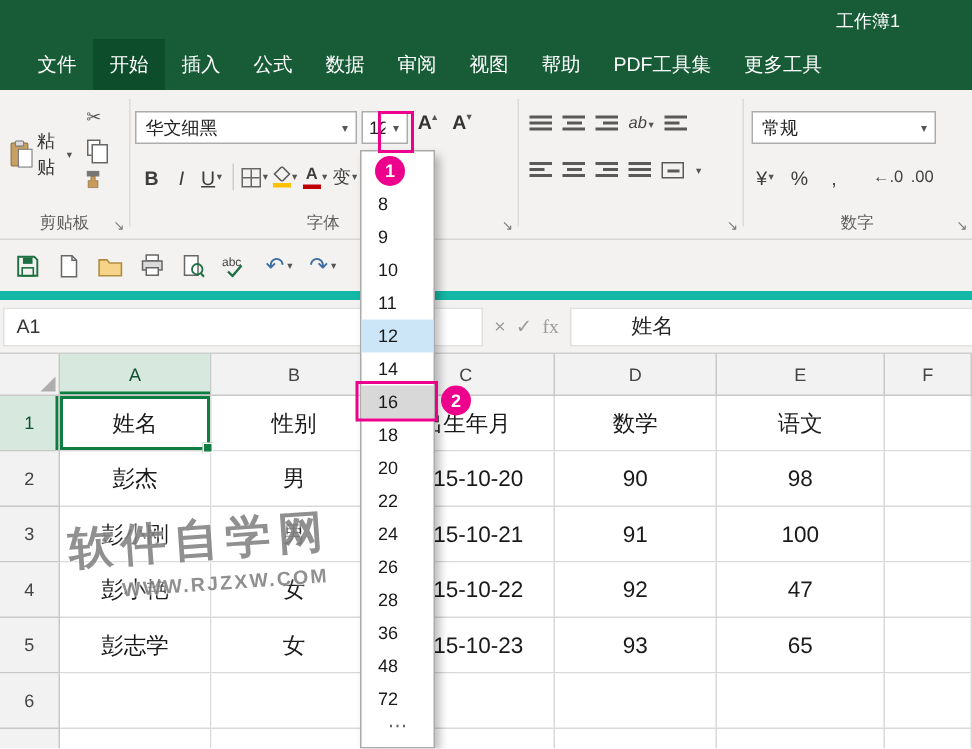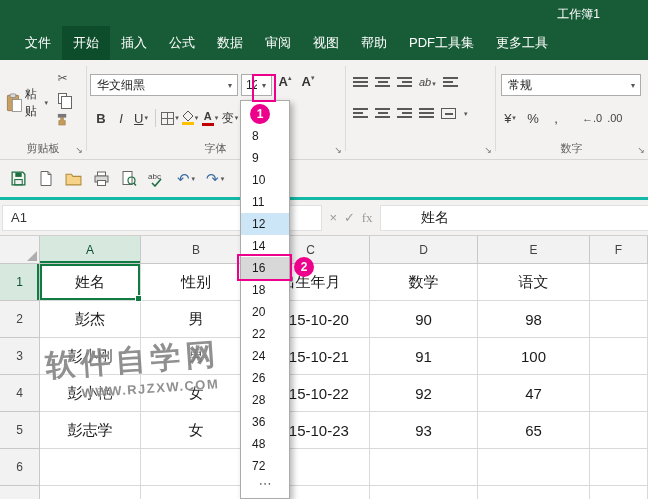--- a/index.html
+++ b/index.html
@@ -57,26 +57,26 @@
   .ln{position:relative;width:15px;height:11px;display:inline-block}
   .ln i{position:absolute;left:0;width:15px;height:2px;background:#595959}
   .ln i:nth-child(1){top:0}.ln i:nth-child(2){top:4px}.ln i:nth-child(3){top:8px}
   .ln.c i:nth-child(2){width:10px;left:2.5px}
   .ln.l i:nth-child(2){width:10px}
   .ln.r i:nth-child(2){width:10px;left:auto;right:0}
   .merge-ic{width:15px;height:11px;border:1px solid #595959;position:relative}
   .merge-ic::after{content:"";position:absolute;left:3px;top:4px;width:8px;height:2px;background:#595959}
   .ab{font-size:11px;font-style:italic;color:#444}
 
-  .num-combo{position:absolute;left:6px;top:14px;width:140px}
+  .num-combo{position:absolute;left:6px;top:14px;width:123px}
   .num-row2{position:absolute;left:6px;top:46px;display:flex;align-items:center;gap:5px}
   .mini{font-size:11px;color:#444}
 
   
-  .qat{height:40px;background:#F3F2F1;border-bottom:3px solid #14b8a6;display:flex;align-items:center;gap:11px;padding-left:10px}
+  .qat{height:40px;background:#F3F2F1;border-bottom:6px solid #14b8a6;display:flex;align-items:center;gap:11px;padding-left:10px}
   .qbtn{display:flex;align-items:center;gap:1px}
   .uglyph{font-size:15px;color:#3C6E9F;line-height:15px}
 
   
   .frow{height:36px;background:#F3F2F1;border-bottom:1px solid #CFCFCF;display:flex;align-items:center}
   .namebox{width:320px;height:26px;background:#fff;border:1px solid #E0E0E0;margin-left:2px;display:flex;align-items:center;padding-left:8px;font-size:13px;color:#333}
   .fxzone{width:58px;display:flex;justify-content:space-around;align-items:center;color:#9b9b9b;font-size:13px;padding:0 4px}
   .fxzone .fx{font-family:"Liberation Serif","DejaVu Serif",serif}
   .fbar{flex:1;height:26px;background:#fff;border:1px solid #E0E0E0;border-right:none;display:flex;align-items:center;font-size:14px;color:#222;padding-left:40px}
 

